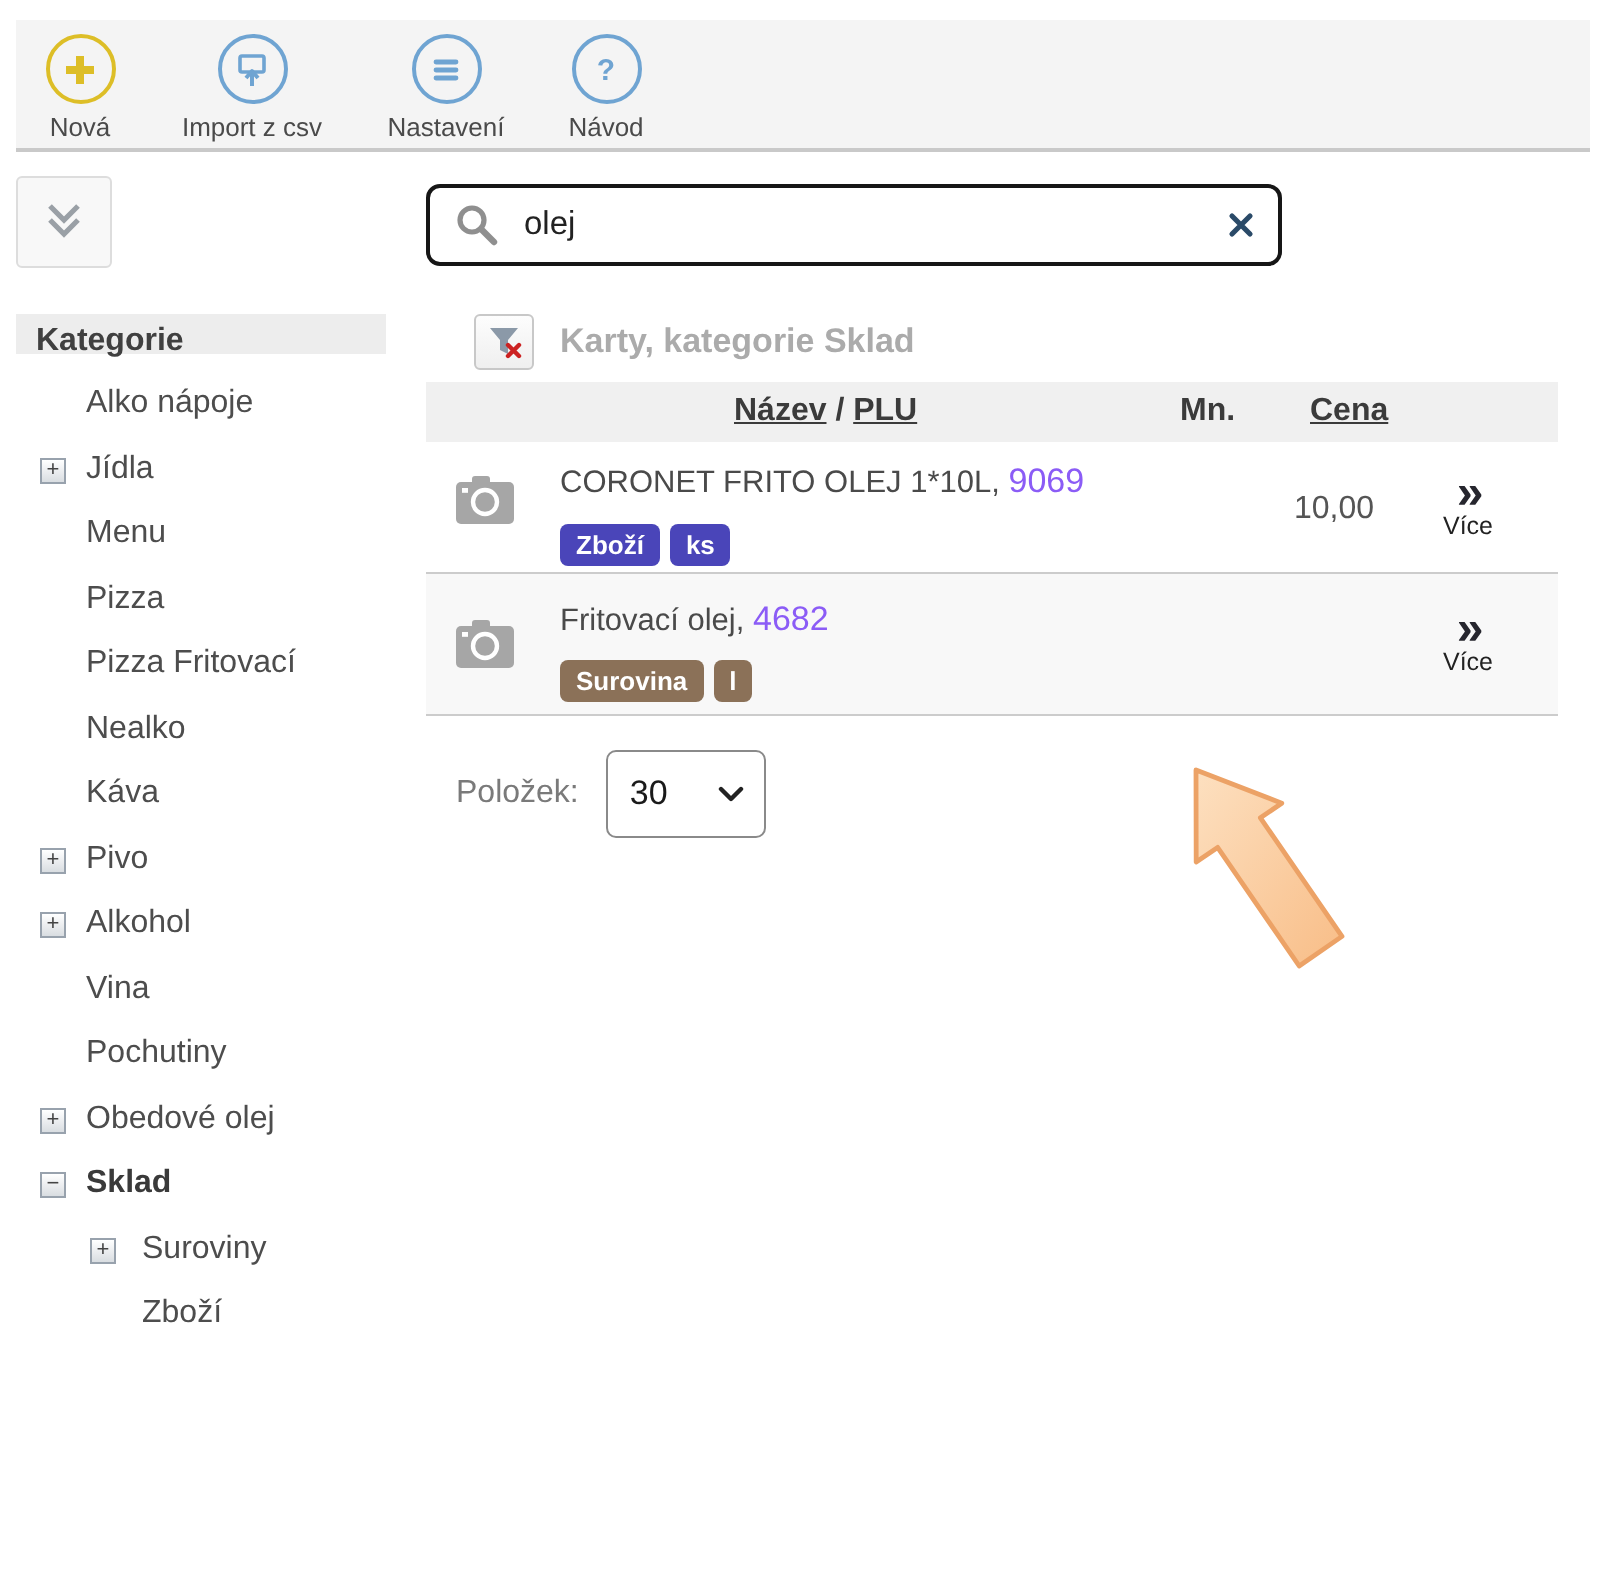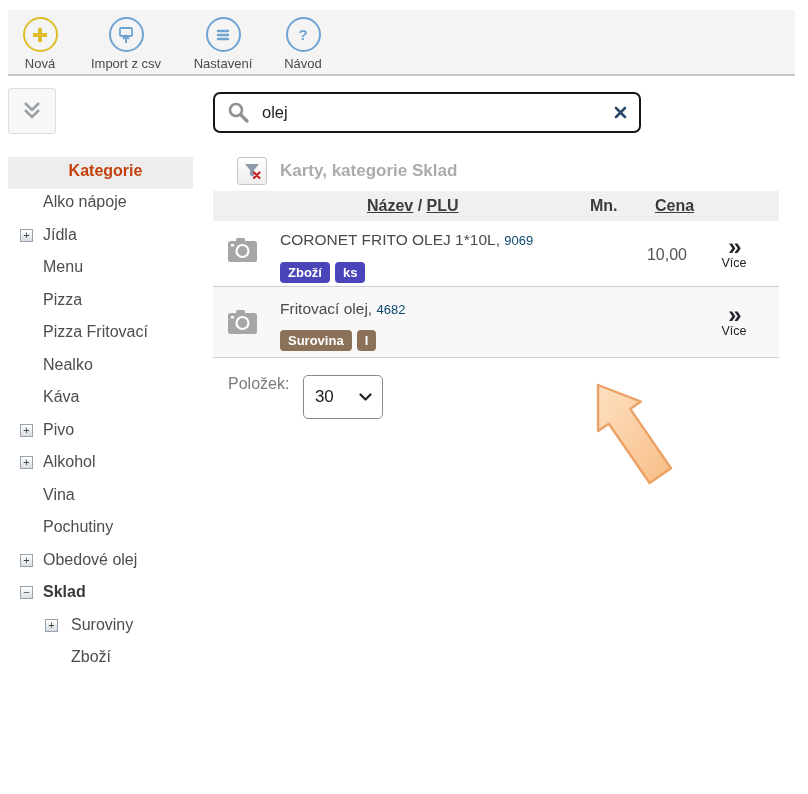--- a/index.html
+++ b/index.html
@@ -33,23 +33,23 @@
     border:2px solid #161616; border-radius:7px; background:#fff;
     display:flex; align-items:center; padding:0 12px; gap:10px;
   }
   #search-input {
     flex:1; border:none; outline:none; background:transparent;
     font-family:"Liberation Sans", sans-serif; font-size:16.5px; color:#222;
   }
   #search-clear { cursor:pointer; display:flex; align-items:center; }
   
   #cat-header {
-    position:absolute; left:8px; top:157px; width:185px; height:32px;
-    background:#ededed; font-weight:bold; font-size:16px; color:#c2410c;
-    line-height:28px; padding-left:10px;text-align:center;
+    position:absolute; left:8px; top:157px; width:185px; height:20px;
+    background:#ededed; font-weight:bold; font-size:16px; color:#404040;
+    line-height:28px; padding-left:10px;
   }
   #tree { position:absolute; left:0; top:186px; width:206px; }
   .tree-row {
     height:32.5px; line-height:32.5px; position:relative;
     font-size:16px; color:#4d4d4d; padding-left:43px; cursor:pointer;
     white-space:nowrap;
   }
   .tree-row.lvl1 { padding-left:71px; }
   .tree-row.bold { font-weight:bold; color:#3a3a3a; }
   .expander {
@@ -78,35 +78,35 @@
   .th-qty  { position:absolute; left:377px; }
   .th-price{ position:absolute; left:442px; }
   .sort-link { text-decoration:underline; cursor:pointer; }
   .trow { position:relative; border-bottom:1px solid #ccc; cursor:pointer; }
   .trow.r1 { height:66px; background:#fff; }
   .trow.r2 { height:71px; background:#f8f8f8; }
   .cam { position:absolute; left:15px; top:16px; }
   .r2 .cam { top:22px; }
   .rname { position:absolute; left:67px; top:10px; font-size:15.5px; color:#4a4a4a; white-space:nowrap; }
   .r2 .rname { top:13px; }
-  .rplu { font-size:13px; color:#0c4a6e; }
+  .rplu { font-size:17px; color:#8b5cf6; }
   .badges { position:absolute; left:67px; top:41px; display:flex; gap:5px; }
   .r2 .badges { top:43px; }
   .badge {
     color:#fff; font-weight:bold; font-size:13px; line-height:15px;
     padding:3px 8px; border-radius:4px; white-space:nowrap;
   }
   .badge.purple { background:#4a45b9; }
   .badge.brown  { background:#8b7158; }
   .price { position:absolute; left:374px; width:100px; top:25px; text-align:right; font-size:16px; color:#555; }
   .more { position:absolute; left:491px; width:60px; top:50%; transform:translateY(-54%); text-align:center; color:#26262e; cursor:pointer; }
   .more .chev { font-size:24px; font-weight:bold; line-height:24px; letter-spacing:-2px; }
   .more .lbl  { font-size:12.5px; color:#222; margin-top:-3px; }
   
-  #pager { position:absolute; left:228px; top:375px; display:flex; gap:14px; }
+  #pager { position:absolute; left:228px; top:375px; display:flex; align-items:center; gap:14px; }
   #pager-label { font-size:16px; color:#7a7a7a; }
   #page-size {
     width:80px; height:44px; border:1px solid #8a8a8a; border-radius:5px; background:#fff;
     display:flex; align-items:center; justify-content:center; gap:25px;
     font-size:17px; color:#1a1a1a; cursor:pointer;
   }
   
   #arrow-overlay { position:absolute; left:586px; top:377px; pointer-events:none; }
 </style>
 </head>

